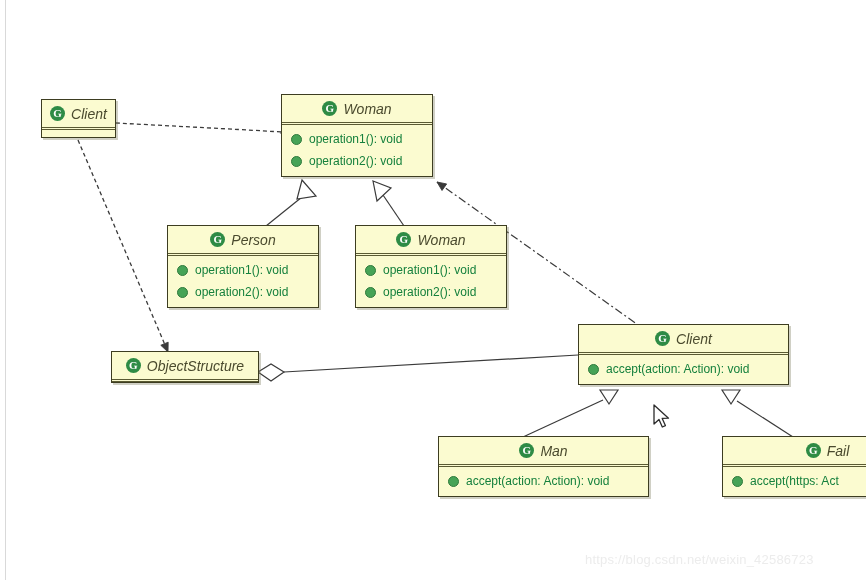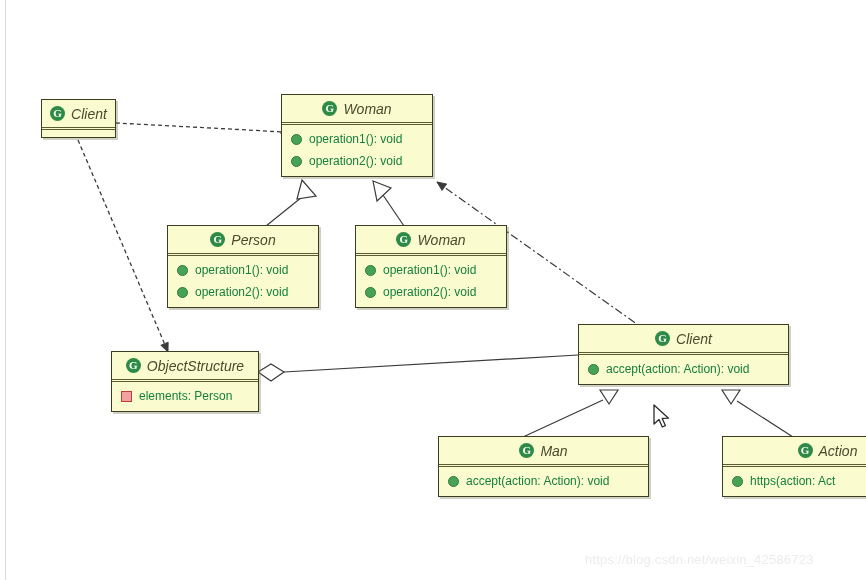--- a/index.html
+++ b/index.html
@@ -235,26 +235,20 @@
         <span>operation2(): void</span>
       </div>
     </div>
   </div>
 
   <div class="uml-class" style="left:111px; top:351px; width:148px;">
     <div class="uml-header">
       <span class="icon-interface">G</span>
       <span class="cname">ObjectStructure</span>
     </div>
-    <div class="uml-body">
-      <div class="member">
-        <span class="icon-field"></span>
-        <span>elements: Person</span>
-      </div>
-    </div>
   </div>
 
   <div class="uml-class" style="left:578px; top:324px; width:211px;">
     <div class="uml-header">
       <span class="icon-interface">G</span>
       <span class="cname">Client</span>
     </div>
     <div class="uml-body">
       <div class="member">
         <span class="icon-method"></span>
@@ -272,26 +266,26 @@
       <div class="member">
         <span class="icon-method"></span>
         <span>accept(action: Action): void</span>
       </div>
     </div>
   </div>
 
   <div class="uml-class" style="left:722px; top:436px; width:211px;">
     <div class="uml-header">
       <span class="icon-interface">G</span>
-      <span class="cname">Action</span>
-    </div>
-    <div class="uml-body">
-      <div class="member">
-        <span class="icon-method"></span>
-        <span>https(action: Act</span>
+      <span class="cname">Fail</span>
+    </div>
+    <div class="uml-body">
+      <div class="member">
+        <span class="icon-method"></span>
+        <span>accept(https: Act</span>
       </div>
     </div>
   </div>
 
   <div id="watermark">https://blog.csdn.net/weixin_42586723</div>
 
   <svg id="cursor" viewBox="0 0 18 26" xmlns="http://www.w3.org/2000/svg">
     <path d="M1,1 L1,20 L6,15.5 L9.3,23 L12.4,21.6 L9.2,14.4 L15.5,14.2 Z" fill="#ffffff" stroke="#2b2b2b" stroke-width="1.3" stroke-linejoin="round"></path>
   </svg>
 

